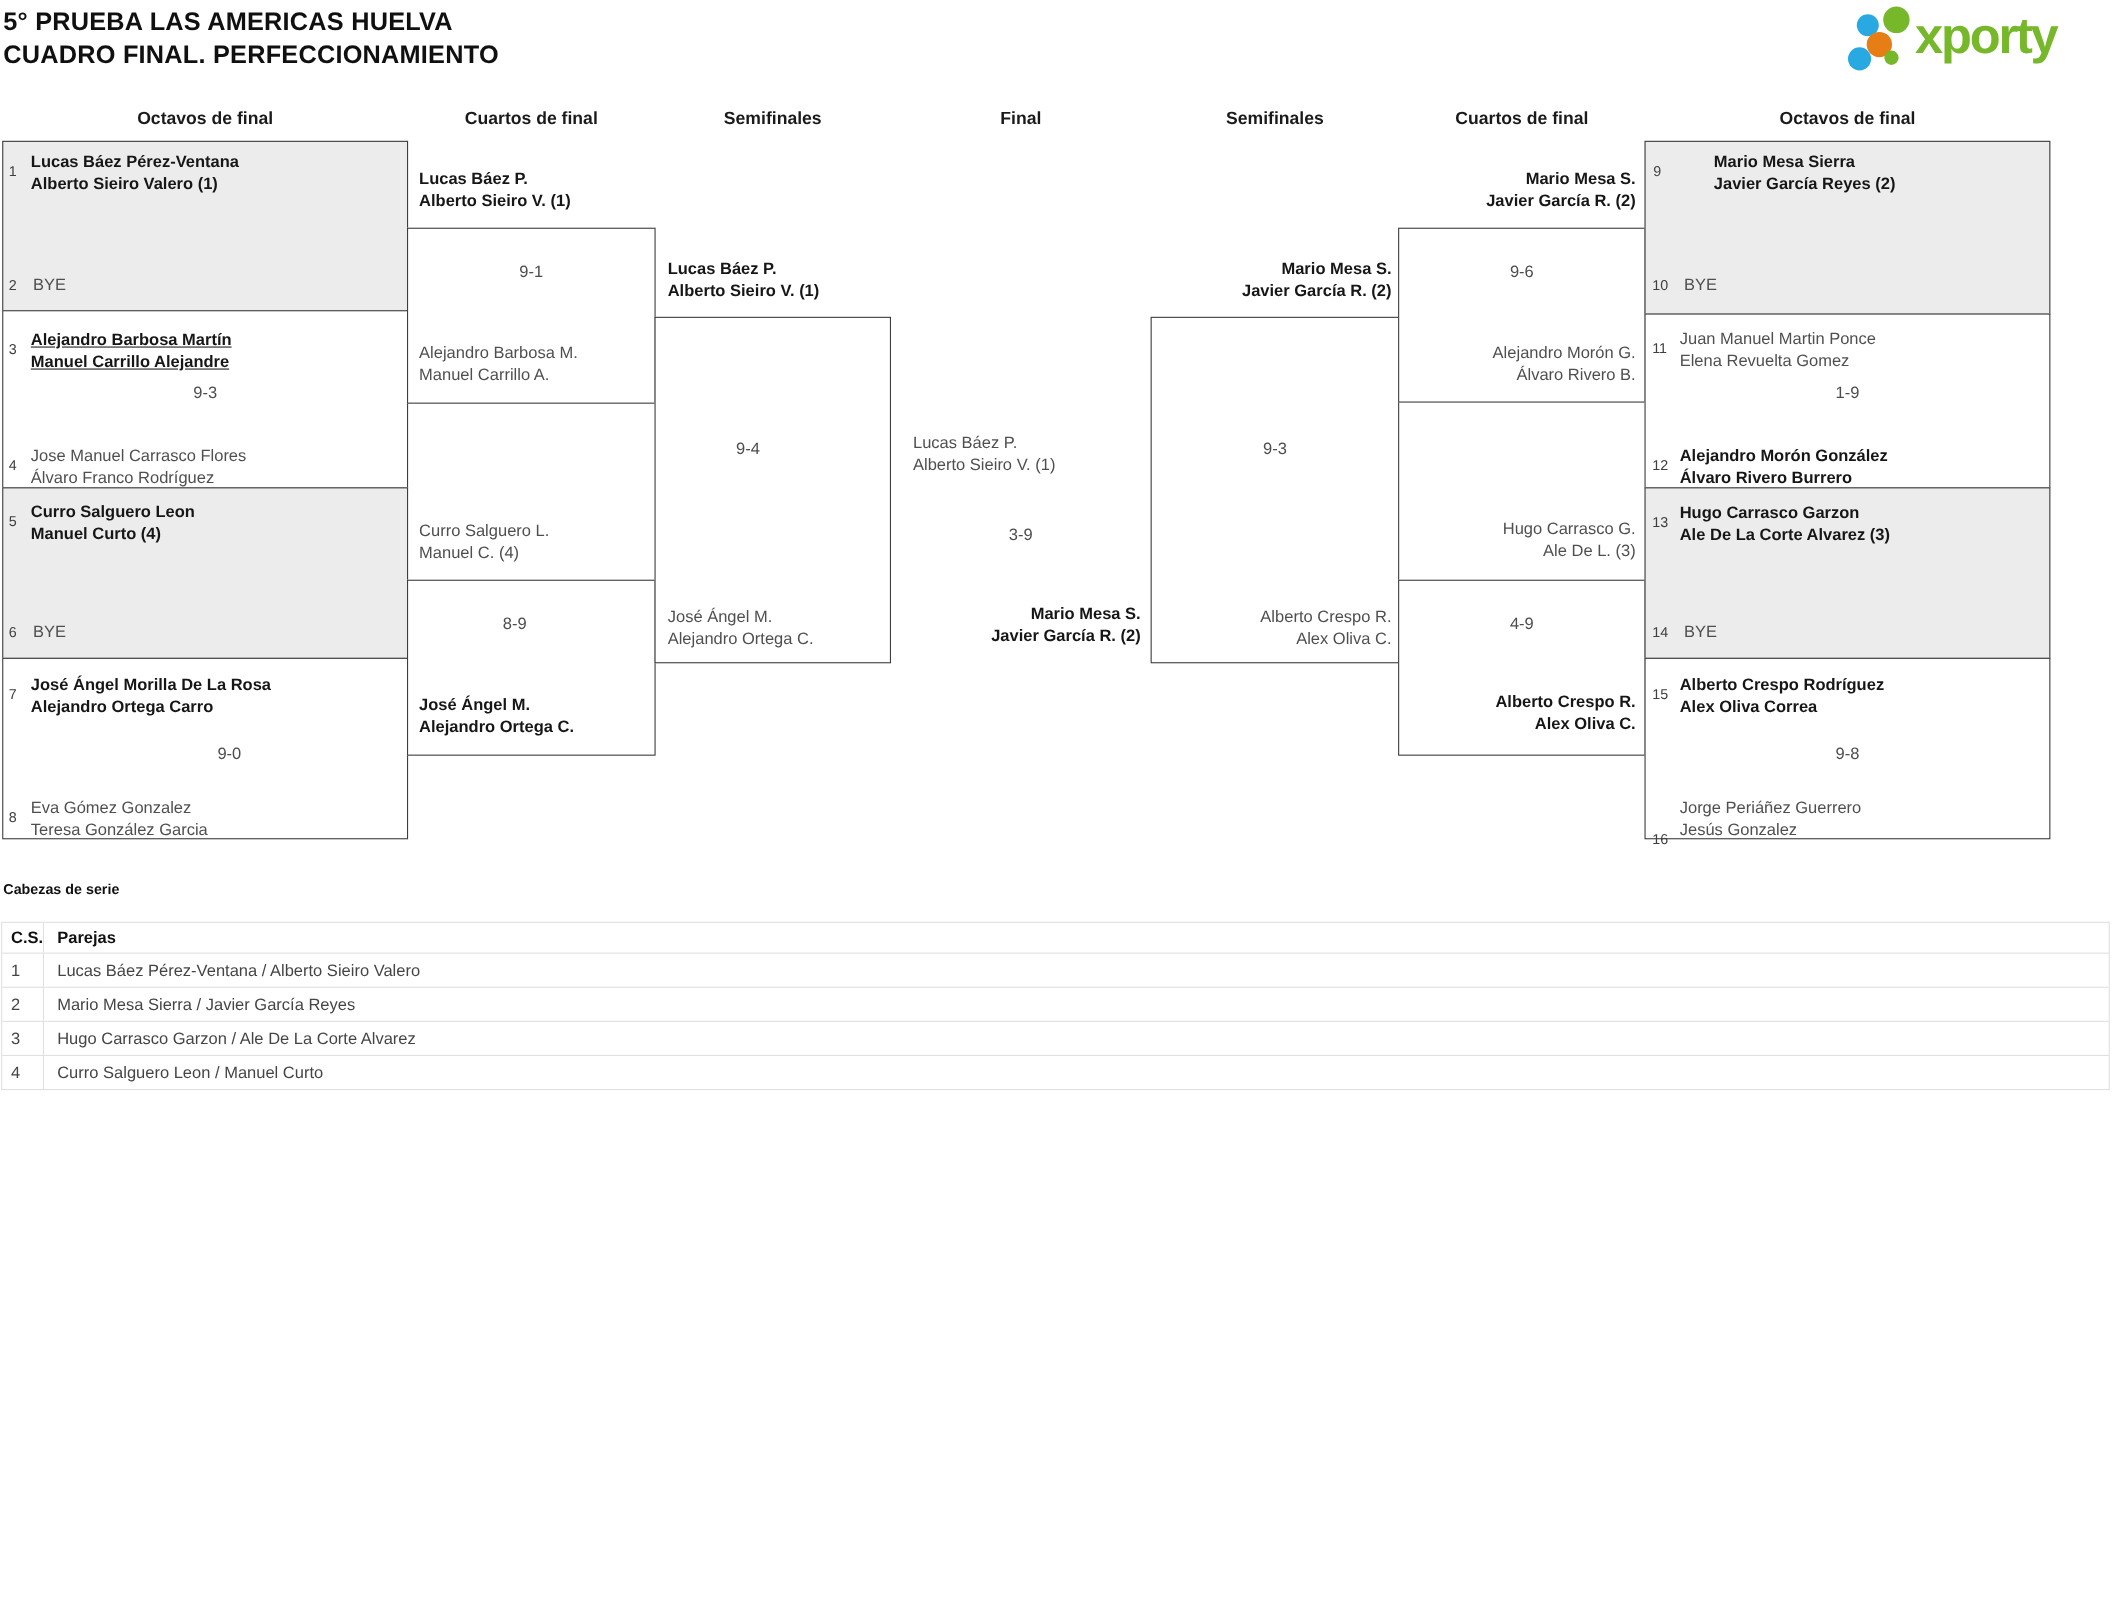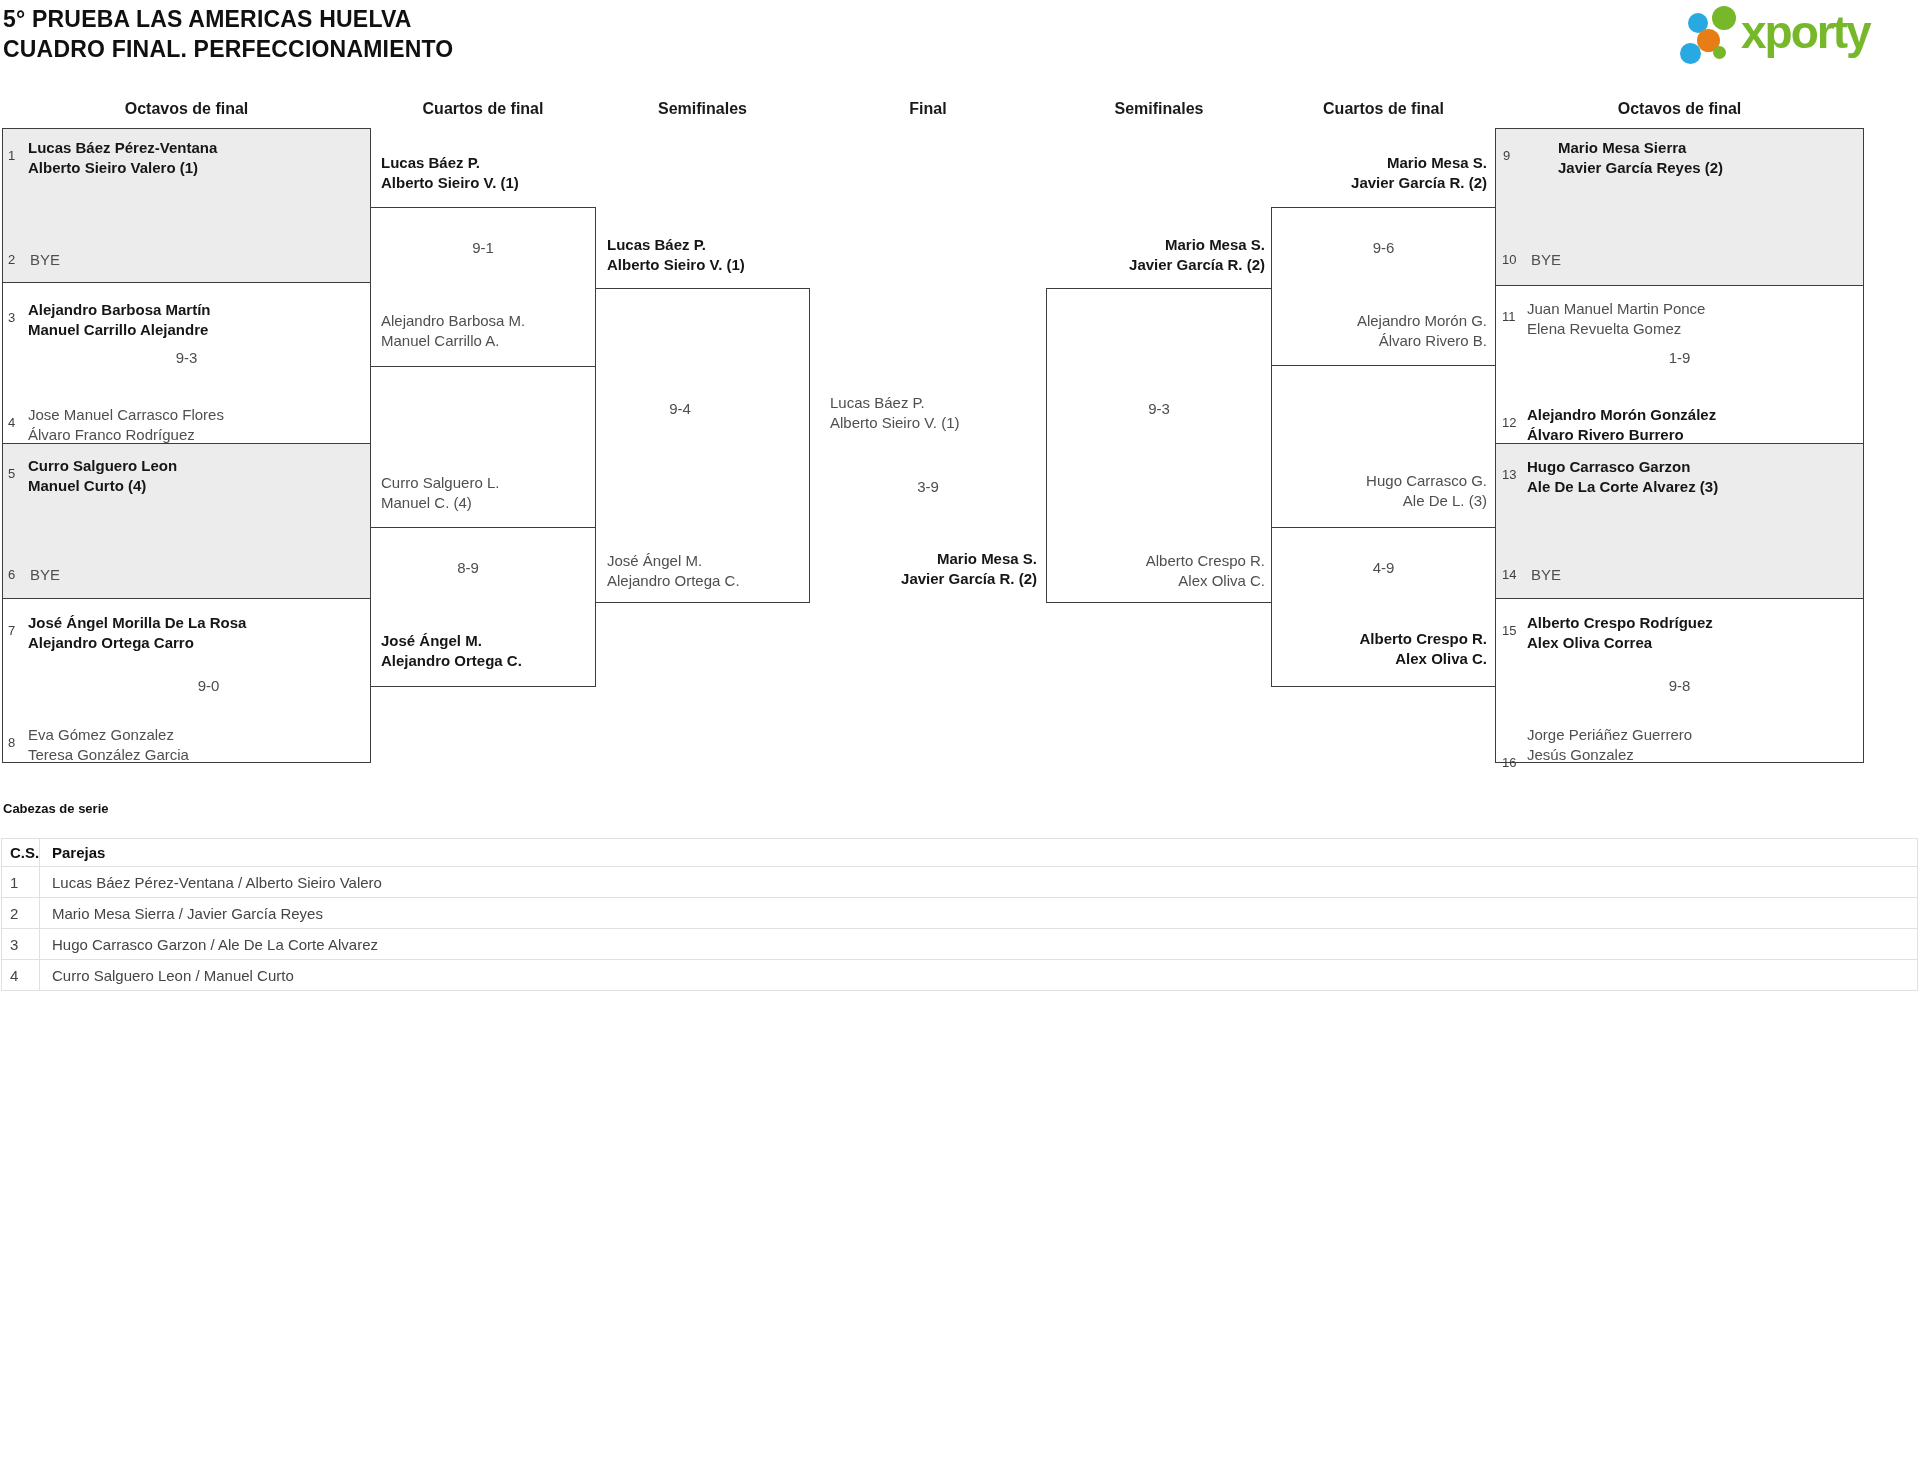--- a/index.html
+++ b/index.html
@@ -77,21 +77,21 @@
 <div class="entry b" style="left:28px;top:138px;">
   <div>Lucas Báez Pérez-Ventana</div>
   <div>Alberto Sieiro Valero (1)</div>
 </div>
 <div class="num" style="left:8px;top:252px;">2</div>
 <div class="entry" style="left:30px;top:250px;">
   <div>BYE</div>
 </div>
 
 <div class="num" style="left:8px;top:310px;">3</div>
-<div class="entry b" style="left:28px;top:300px;">
+<div class="entry b" style="left:28px;top:300px;text-decoration:underline;">
   <div>Alejandro Barbosa Martín</div>
   <div>Manuel Carrillo Alejandre</div>
 </div>
 <div class="score" style="left:2px;top:349px;width:369px;">9-3</div>
 <div class="num" style="left:8px;top:415px;">4</div>
 <div class="entry" style="left:28px;top:405px;">
   <div>Jose Manuel Carrasco Flores</div>
   <div>Álvaro Franco Rodríguez</div>
 </div>
 

